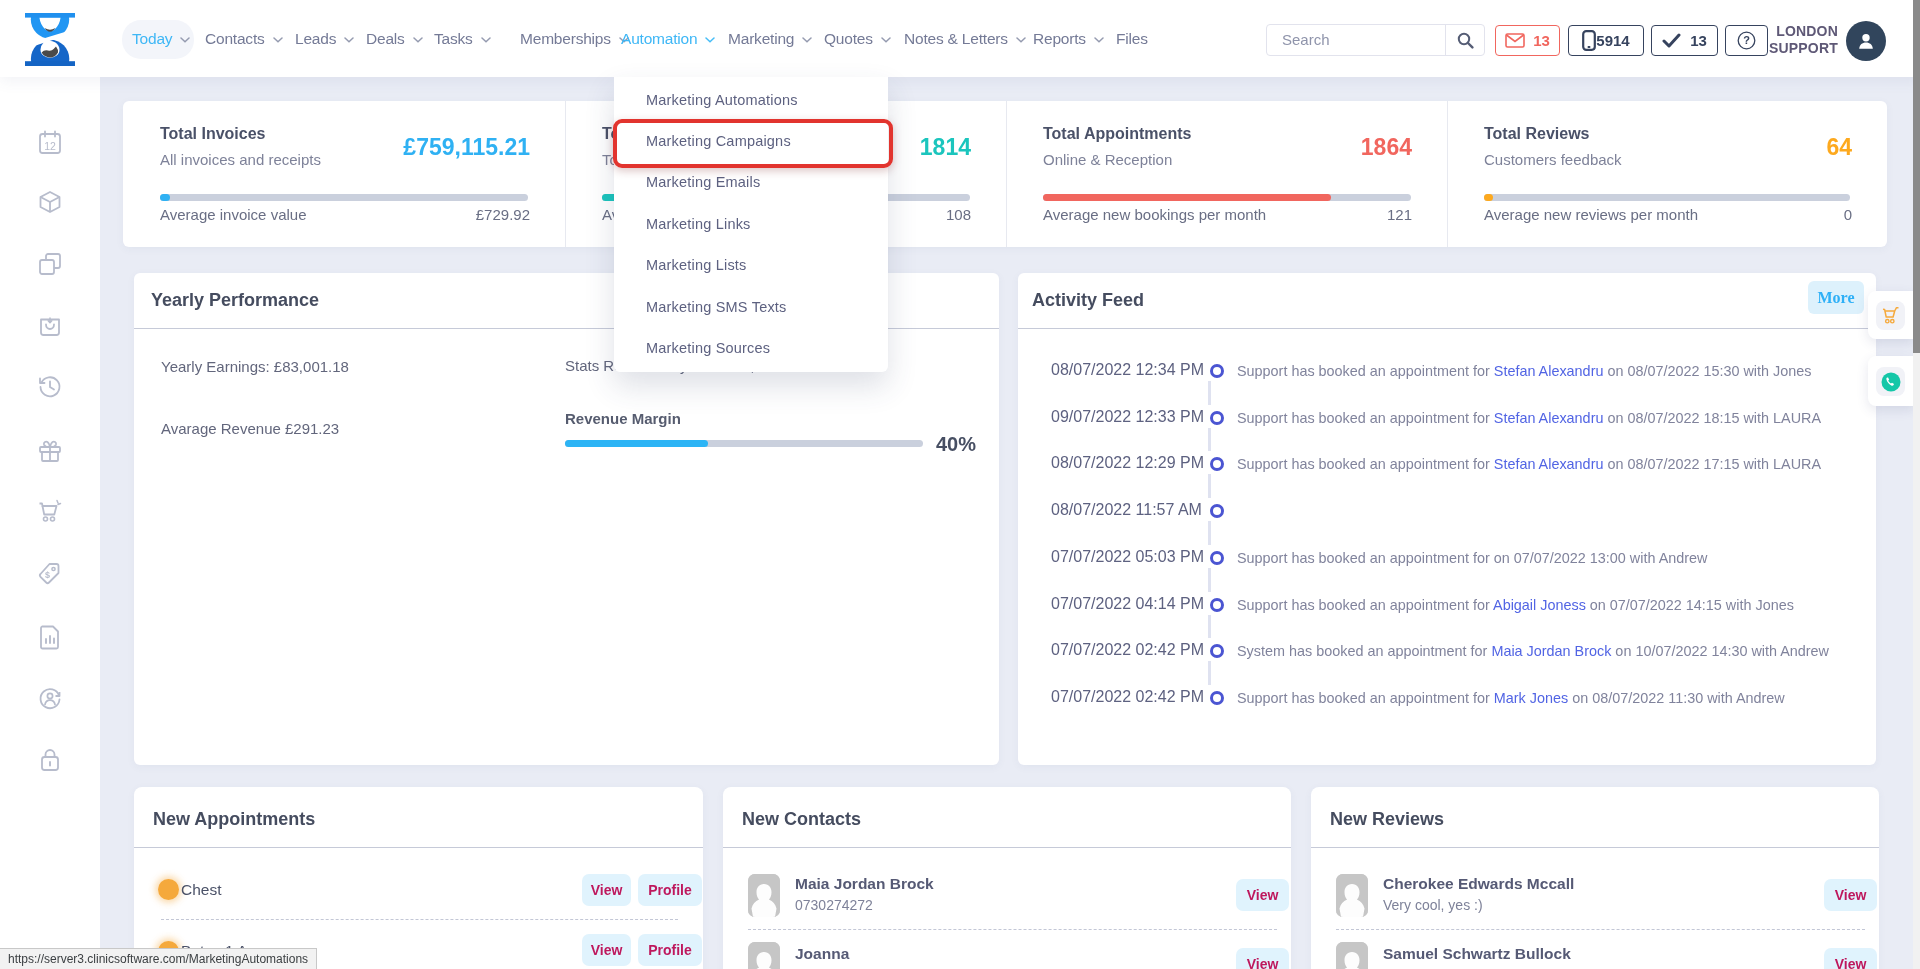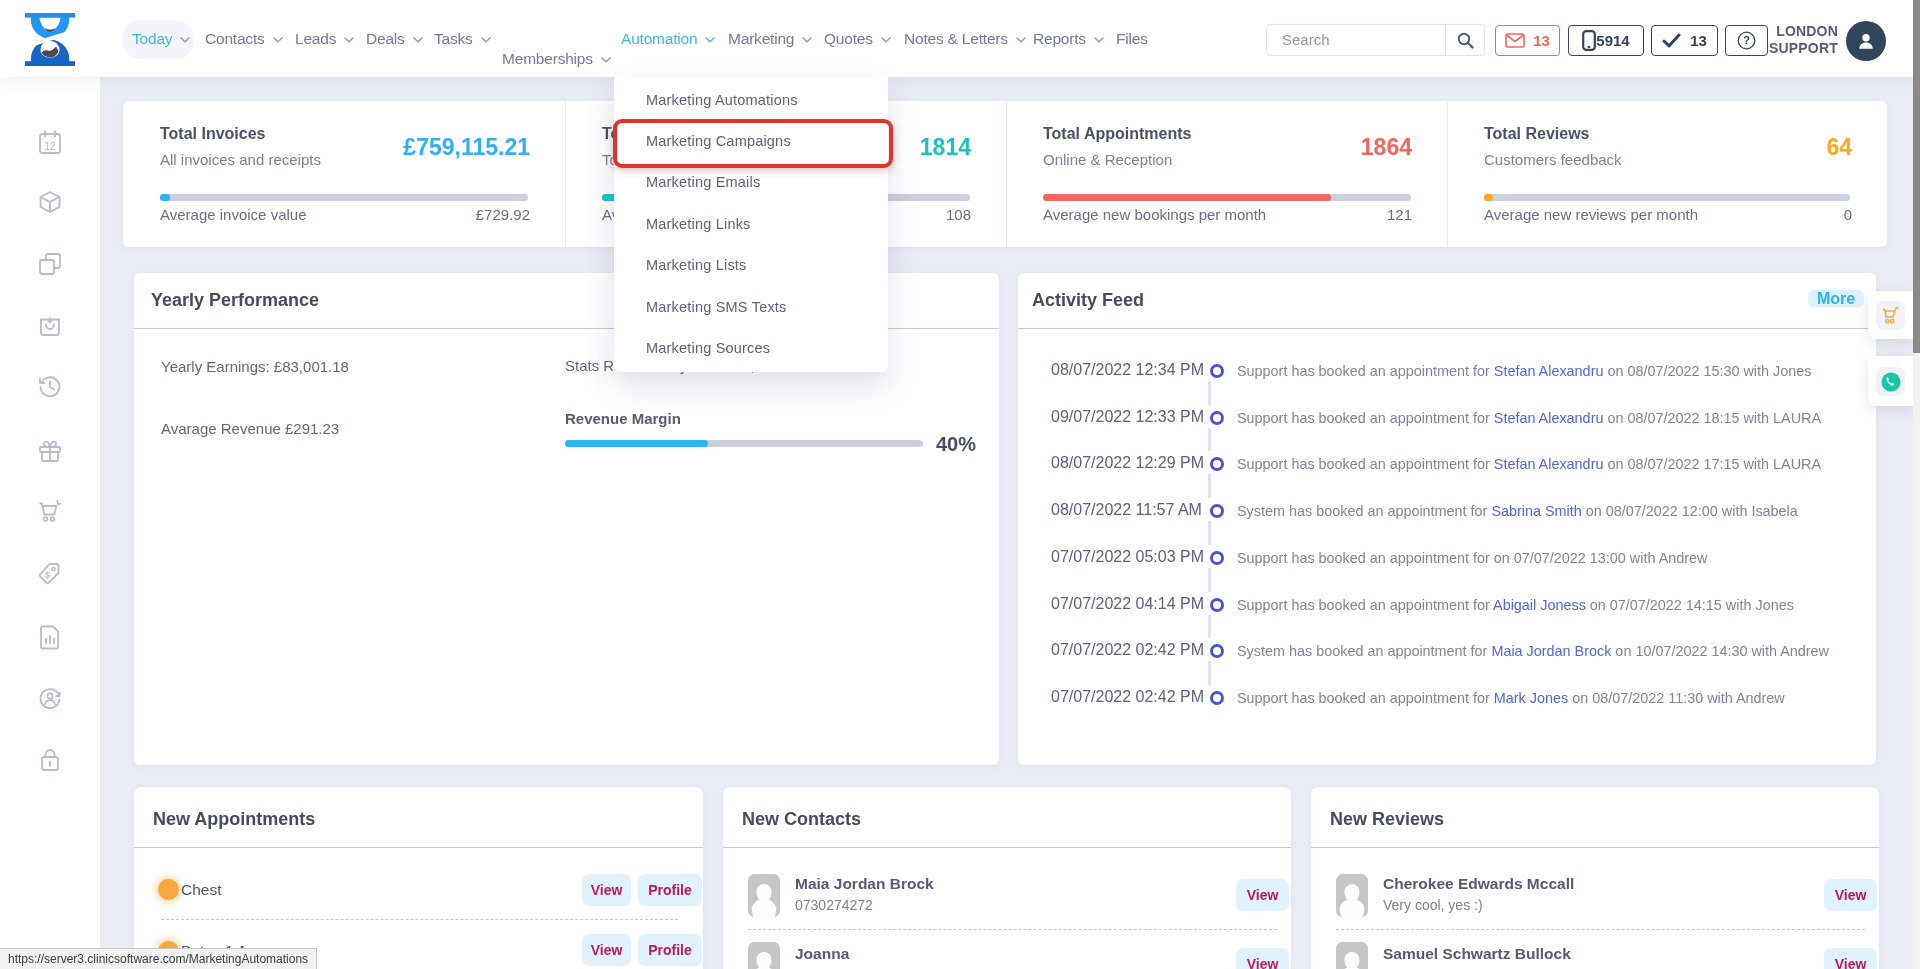--- a/index.html
+++ b/index.html
@@ -48,21 +48,21 @@
 .panel { position:absolute; background:#fff; border-radius:6px; box-shadow:0 2px 8px rgba(60,70,120,0.05); }
 .ptitle { position:absolute; left:28px; top:16px; font-size:18px; font-weight:700; color:#454c5f; }
 .phr { position:absolute; left:0; top:55px; width:100%; height:1px; background:#c6cad8; }
 
 
 #yp { left:134px; top:273px; width:865px; height:492px; }
 #yp .txt { position:absolute; font-size:15px; color:#62667c; font-weight:500; }
 
 
 #af { left:1018px; top:273px; width:858px; height:492px; }
-#more { position:absolute; right:12px; top:17px; width:56px; height:17px; background:#ddf1fc; color:#2eb0f7; border-radius:6px; font-size:16px; font-weight:600; display:flex; align-items:center; justify-content:center; }
+#more { position:absolute; right:12px; top:8px; width:56px; height:33px; background:#ddf1fc; color:#2eb0f7; border-radius:6px; font-size:16px; font-weight:600; display:flex; align-items:center; justify-content:center;font-family:Liberation Serif, serif; }
 .tl-line { position:absolute; left:190px; width:3px; background:#dfe2f0; }
 .trow { position:absolute; left:8px; width:858px; height:20px; }
 .trow .dt { position:absolute; left:25px; top:0; width:150px; text-align:right; font-size:16px; font-weight:500; color:#5d6180; white-space:nowrap; }
 .trow .circ { position:absolute; left:184px; top:3px; width:14px; height:14px; border-radius:50%; border:3.5px solid #4b55d2; background:#fff; }
 .trow .msg { position:absolute; left:211px; top:2px; font-size:14.4px; color:#80839c; white-space:nowrap; }
 .trow .nm { color:#5164e4; }
 
 
 .bcard { position:absolute; top:787px; height:200px; background:#fff; border-radius:8px; box-shadow:0 2px 8px rgba(60,70,120,0.05); }
 .bcard .bt { position:absolute; left:19px; top:22px; font-size:18px; font-weight:700; color:#454c5f; }
@@ -131,21 +131,21 @@
       <svg class="ch" width="10" height="6" viewBox="0 0 10 6" style="margin-top:3px;">
         <path d="M1 1l4 3.8L9 1" fill="none" stroke="#959bb0" stroke-width="1.5" stroke-linecap="round"></path>
       </svg>
     </span>
   <span class="item" style="left:434px;">
       <span class="lbl">Tasks</span>
       <svg class="ch" width="10" height="6" viewBox="0 0 10 6" style="margin-top:3px;">
         <path d="M1 1l4 3.8L9 1" fill="none" stroke="#959bb0" stroke-width="1.5" stroke-linecap="round"></path>
       </svg>
     </span>
-  <span class="item" style="left:502px;margin-top:20px;">
+  <span class="item" style="left:520px;">
       <span class="lbl">Memberships</span>
       <svg class="ch" width="10" height="6" viewBox="0 0 10 6" style="margin-top:3px;">
         <path d="M1 1l4 3.8L9 1" fill="none" stroke="#959bb0" stroke-width="1.5" stroke-linecap="round"></path>
       </svg>
     </span>
   <span class="item" style="left:621px;">
       <span class="lbl blue">Automation</span>
       <svg class="ch" width="10" height="6" viewBox="0 0 10 6" style="margin-top:3px;">
         <path d="M1 1l4 3.8L9 1" fill="none" stroke="#46bdf7" stroke-width="1.5" stroke-linecap="round"></path>
       </svg>
@@ -363,21 +363,20 @@
       <div class="tl-line" style="top:201px;height:24px;"></div>
       <div class="trow" style="top:181px;">
         <div class="dt">08/07/2022 12:29 PM</div>
         <div class="circ"></div>
         <div class="msg">Support has booked an appointment for <span class="nm">Stefan Alexandru</span> on 08/07/2022 17:15 with LAURA</div>
       </div>
       <div class="tl-line" style="top:248px;height:24px;"></div>
       <div class="trow" style="top:228px;">
         <div class="dt">08/07/2022 11:57 AM</div>
         <div class="circ"></div>
-        <div class="msg">System has booked an appointment for <span class="nm">Sabrina Smith</span> on 08/07/2022 12:00 with Isabela</div>
       </div>
       <div class="tl-line" style="top:295px;height:24px;"></div>
       <div class="trow" style="top:275px;">
         <div class="dt">07/07/2022 05:03 PM</div>
         <div class="circ"></div>
         <div class="msg">Support has booked an appointment for  on 07/07/2022 13:00 with Andrew</div>
       </div>
       <div class="tl-line" style="top:342px;height:23px;"></div>
       <div class="trow" style="top:322px;">
         <div class="dt">07/07/2022 04:14 PM</div>

